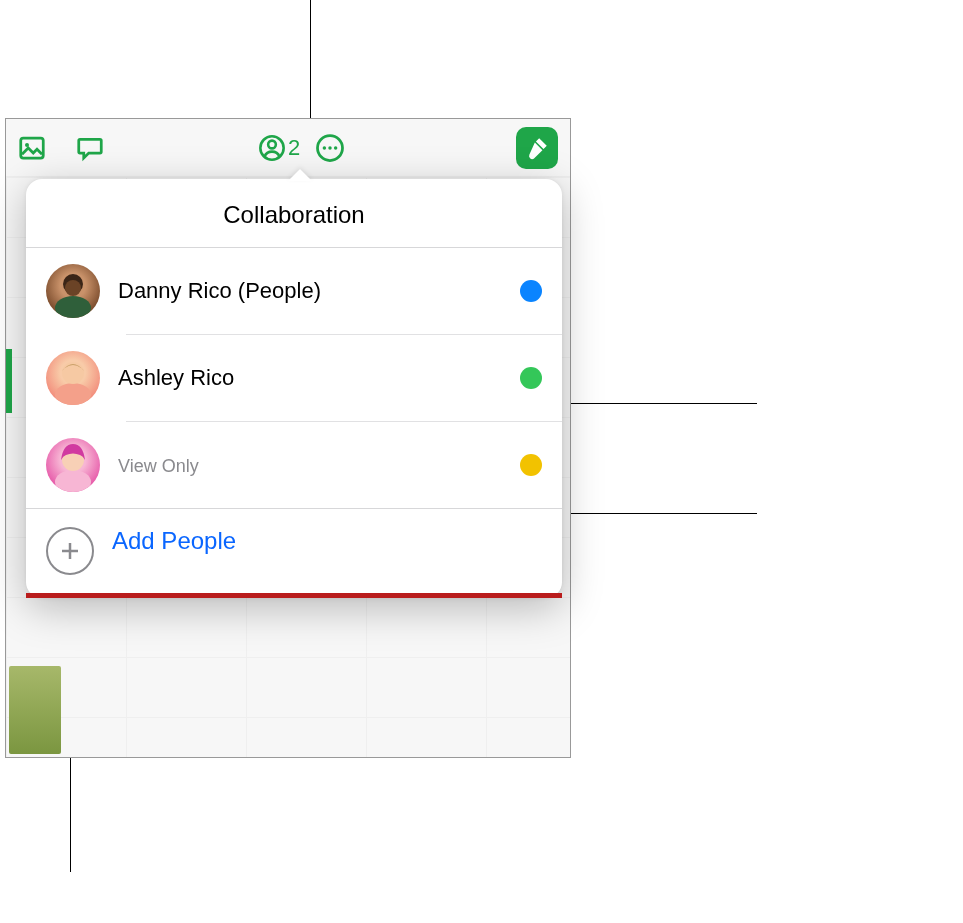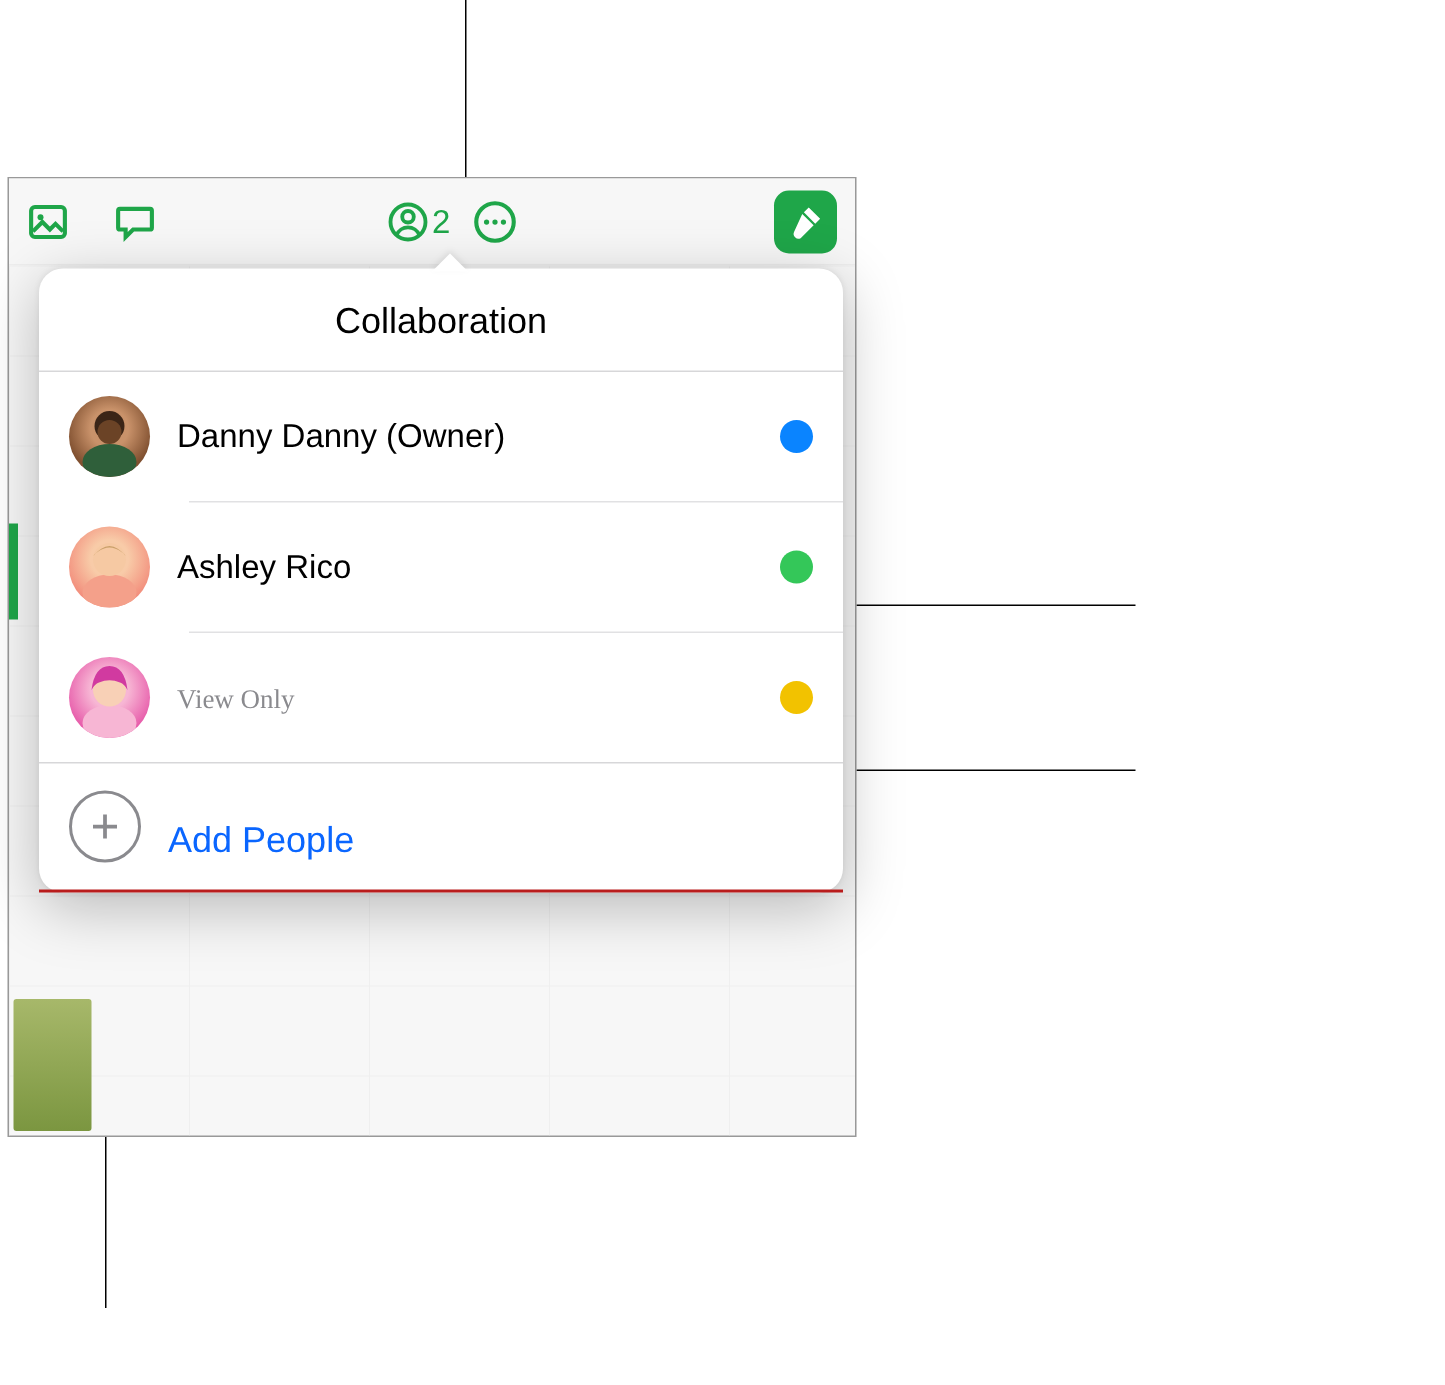--- a/index.html
+++ b/index.html
@@ -99,37 +99,37 @@
       display: flex; align-items: center; justify-content: center;
       overflow: hidden;
     }
     .avatar.a1 { background: radial-gradient(circle at 50% 40%, #c9926a 30%, #805030 70%); }
     .avatar.a2 { background: radial-gradient(circle at 50% 40%, #f8cba8 30%, #f28b7a 75%); }
     .avatar.a3 { background: radial-gradient(circle at 50% 40%, #f7b6d4 30%, #e657a8 75%); }
     .avatar svg { width: 54px; height: 54px; }
 
     .pinfo { flex: 1; display: flex; flex-direction: column; justify-content: center; }
     .pname { font-size: 22px; color: #000; }
-    .psub { font-size: 18px; color: #8a8a8e; margin-top: 2px; font-family: Liberation Serif, serif; }
+    .psub { font-size: 18px; color: #8a8a8e; margin-top: 2px; }
     .status-dot {
       width: 22px; height: 22px;
       border-radius: 50%;
       flex: 0 0 22px;
     }
     .dot-blue { background: #0a84ff; }
     .dot-green { background: #34c759; }
     .dot-yellow { background: #f2c200; }
 
     .add-row {
       display: flex;
-      align-items: flex-end;
+      align-items: flex-start;
       gap: 18px;
       padding: 18px 20px 18px 0;
       border-top: 1px solid #d7d7d9;
-      border-bottom: 2px solid #b91c1c;
+      border-bottom: 5px solid #b91c1c;
       margin-left: 0px;
       padding-left: 20px;
     }
     .plus-circle {
       width: 48px; height: 48px;
       border-radius: 50%;
       border: 2.5px solid #8a8a8e;
       display: flex; align-items: center; justify-content: center;
       color: #8a8a8e;
       flex: 0 0 48px;
@@ -254,21 +254,21 @@
 
       <div class="person-row">
         <div class="avatar a1">
           <svg viewBox="0 0 54 54">
               <circle cx="27" cy="20" r="10" fill="#3b2517"></circle>
               <ellipse cx="27" cy="44" rx="18" ry="12" fill="#2f5f3a"></ellipse>
               <circle cx="27" cy="24" r="8" fill="#6b4326"></circle>
             </svg>
         </div>
         <div class="pinfo">
-          <div class="pname">Danny Danny (Owner)</div>
+          <div class="pname">Danny Rico (People)</div>
         </div>
         <div class="status-dot dot-blue"></div>
       </div>
       <hr class="hr">
 
       <div class="person-row">
         <div class="avatar a2">
           <svg viewBox="0 0 54 54">
               <ellipse cx="27" cy="44" rx="18" ry="12" fill="#f4a08a"></ellipse>
               <circle cx="27" cy="22" r="11" fill="#f6c9a3"></circle>

